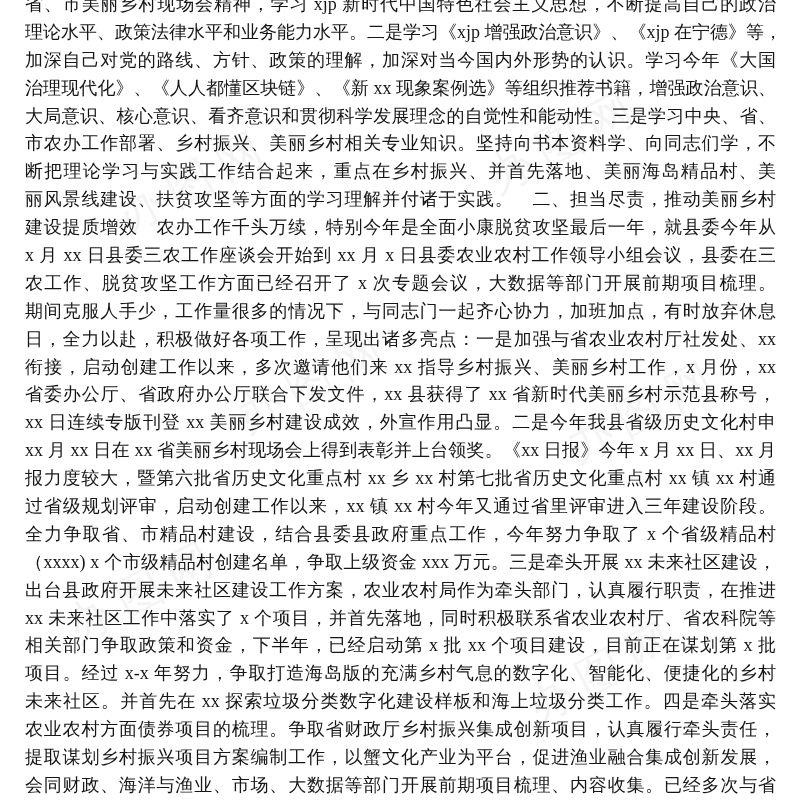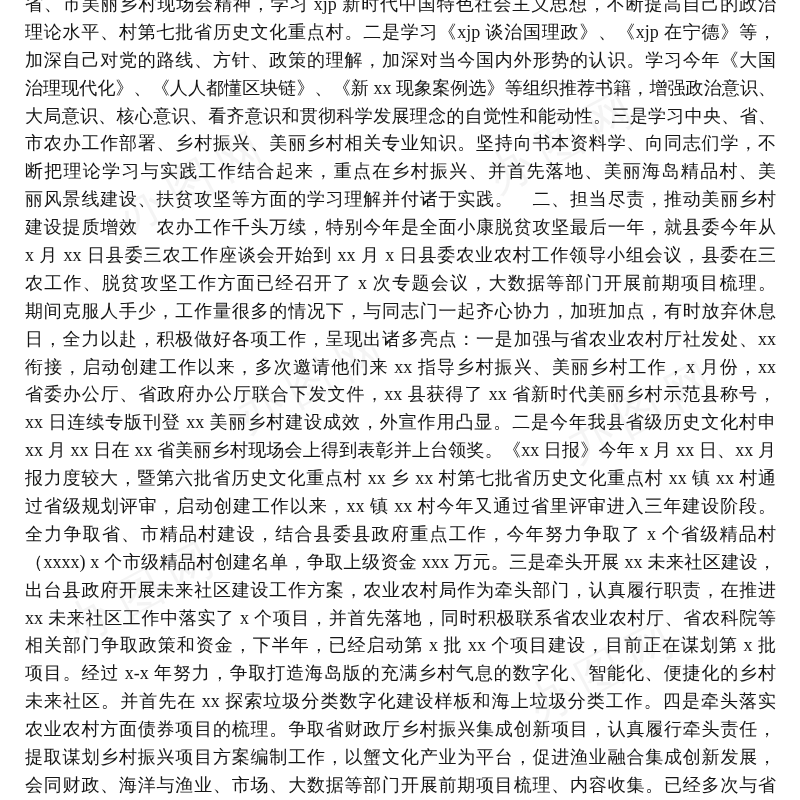--- a/index.html
+++ b/index.html
@@ -51,21 +51,21 @@
   <div class="watermark-layer">
       <span class="wm" style="left: 110px; top: 150px;">办图网</span>
       <span class="wm" style="left: 480px; top: 110px;">办图网</span>
       <span class="wm" style="left: 560px; top: 380px;">办图网</span>
       <span class="wm" style="left: 60px; top: 560px;">办图网</span>
       <span class="wm" style="left: 520px; top: 640px;">办图网</span>
       <span class="wm" style="left: 230px; top: 350px;">办图网</span>
     </div>
   <div class="text-block">
       <div class="doc-line">省、市美丽乡村现场会精神，学习 xjp 新时代中国特色社会主义思想，不断提高自己的政治</div>
-      <div class="doc-line">理论水平、村第七批省历史文化重点村。二是学习《xjp 谈治国理政》、《xjp 在宁德》等，</div>
+      <div class="doc-line">理论水平、政策法律水平和业务能力水平。二是学习《xjp 增强政治意识》、《xjp 在宁德》等，</div>
       <div class="doc-line">加深自己对党的路线、方针、政策的理解，加深对当今国内外形势的认识。学习今年《大国</div>
       <div class="doc-line">治理现代化》、《人人都懂区块链》、《新 xx 现象案例选》等组织推荐书籍，增强政治意识、</div>
       <div class="doc-line">大局意识、核心意识、看齐意识和贯彻科学发展理念的自觉性和能动性。三是学习中央、省、</div>
       <div class="doc-line">市农办工作部署、乡村振兴、美丽乡村相关专业知识。坚持向书本资料学、向同志们学，不</div>
       <div class="doc-line">断把理论学习与实践工作结合起来，重点在乡村振兴、并首先落地、美丽海岛精品村、美</div>
       <div class="doc-line">丽风景线建设、扶贫攻坚等方面的学习理解并付诸于实践。　二、担当尽责，推动美丽乡村</div>
       <div class="doc-line">建设提质增效　农办工作千头万续，特别今年是全面小康脱贫攻坚最后一年，就县委今年从</div>
       <div class="doc-line">x 月 xx 日县委三农工作座谈会开始到 xx 月 x 日县委农业农村工作领导小组会议，县委在三</div>
       <div class="doc-line">农工作、脱贫攻坚工作方面已经召开了 x 次专题会议，大数据等部门开展前期项目梳理。</div>
       <div class="doc-line">期间克服人手少，工作量很多的情况下，与同志门一起齐心协力，加班加点，有时放弃休息</div>

